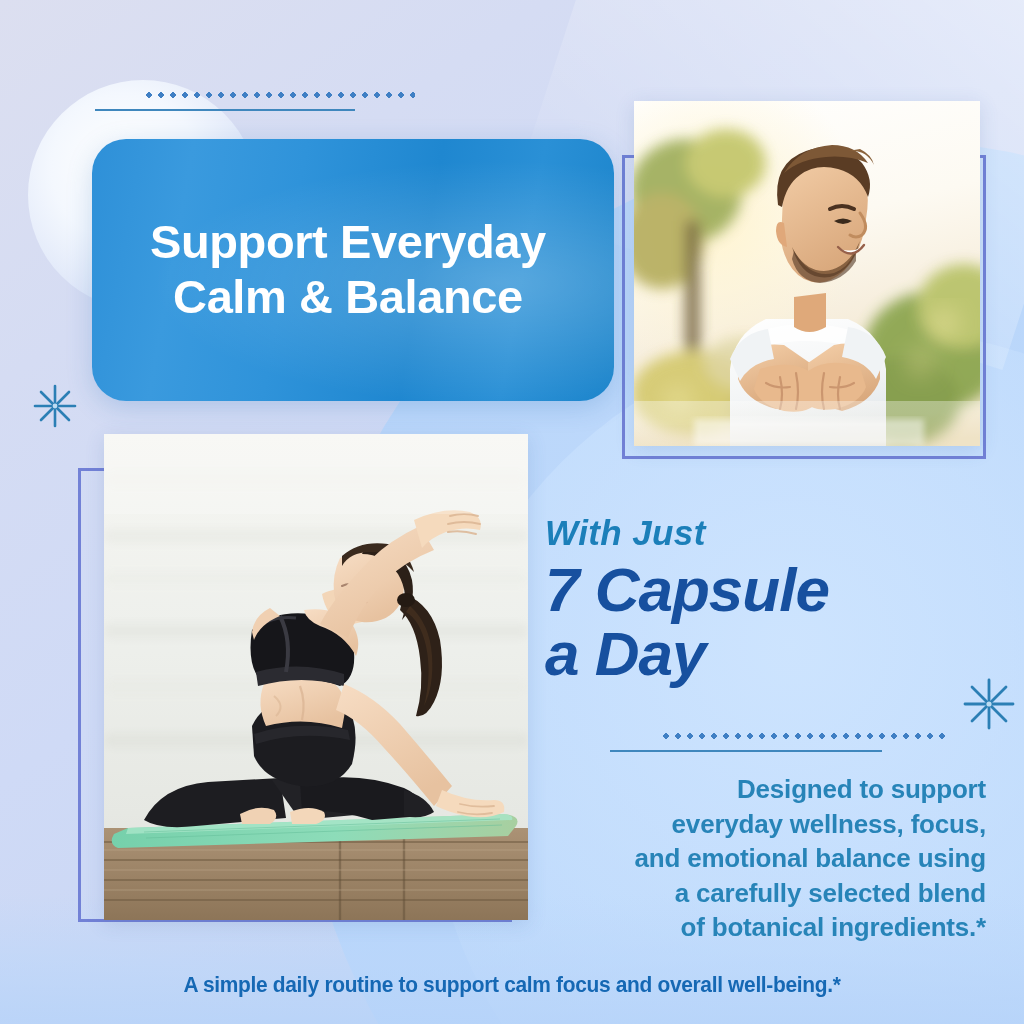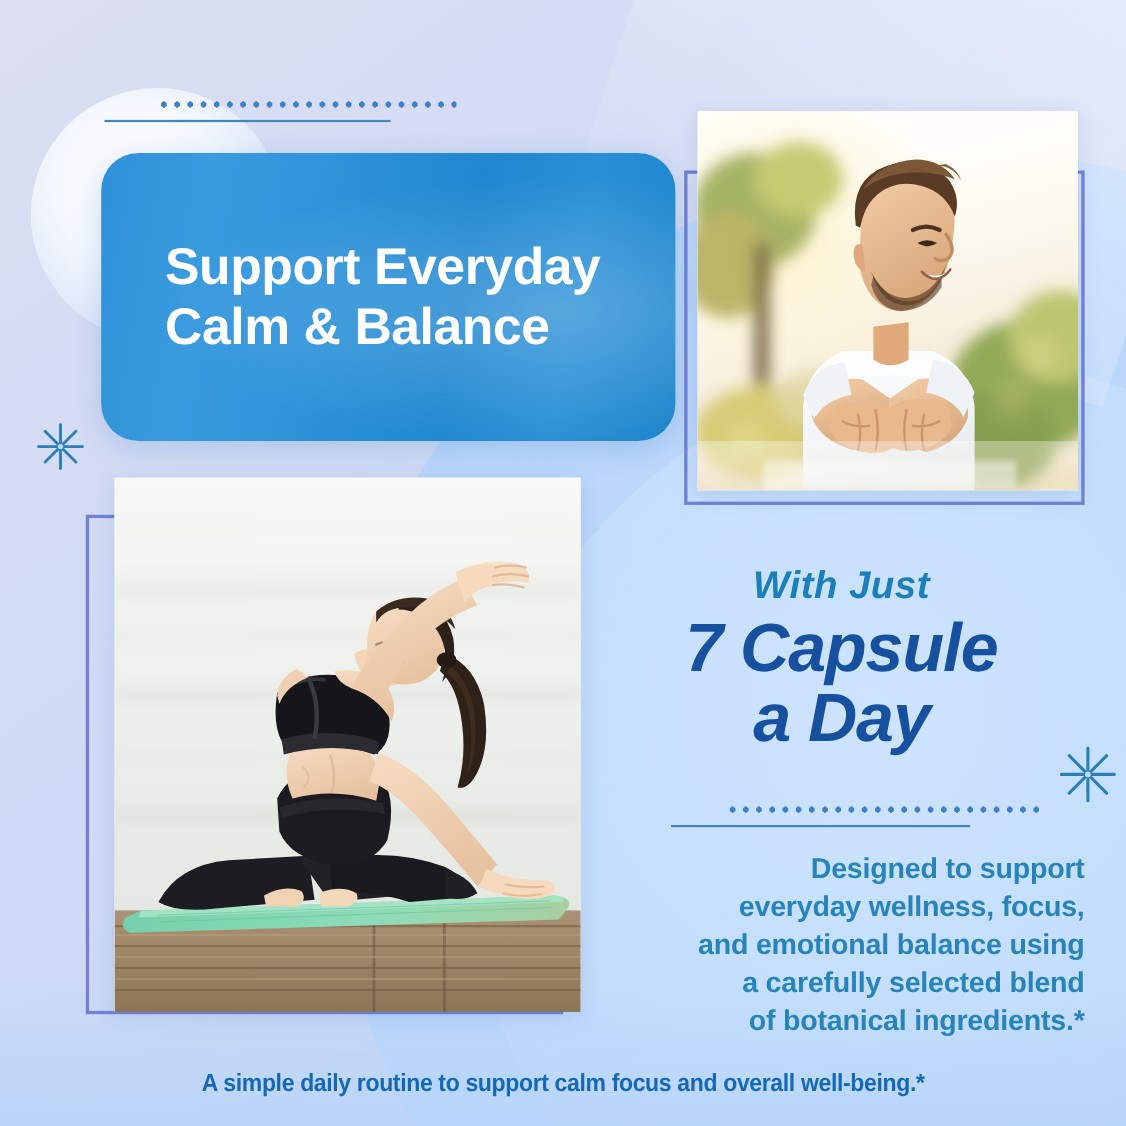--- a/index.html
+++ b/index.html
@@ -91,20 +91,21 @@
   #headline-text {
     position: relative; z-index: 2;
     color: #ffffff;
     font-size: 47px;
     font-weight: bold;
     line-height: 1.17;
     letter-spacing: -0.4px;
     padding-left: 58px;
     padding-right: 10px;
     white-space: pre-line;
+    text-align: center;
   }
 
   
   .photo-frame-outline {
     position: absolute;
     border: 3px solid #7281d6;
   }
   #man-frame-outline  { left: 622px; top: 155px; width: 358px; height: 298px; }
   #yoga-frame-outline { left: 78px;  top: 468px; width: 428px; height: 448px; }
 
@@ -117,21 +118,21 @@
   #man-photo  { left: 634px; top: 101px; width: 346px; height: 345px; }
   #yoga-photo { left: 104px; top: 434px; width: 424px; height: 486px; }
 
   .photo svg { display:block; width:100%; height:100%; }
 
   
   #promo-block {
     position: absolute;
     left: 545px; top: 515px;
     width: 440px;
-    text-align: center;
+    text-align: left;
   }
   #promo-eyebrow {
     color: #1b7fb9;
     font-size: 35px;
     font-weight: bold;
     font-style: italic;
     letter-spacing: 0.4px;
     line-height: 1;
   }
   #promo-headline {

